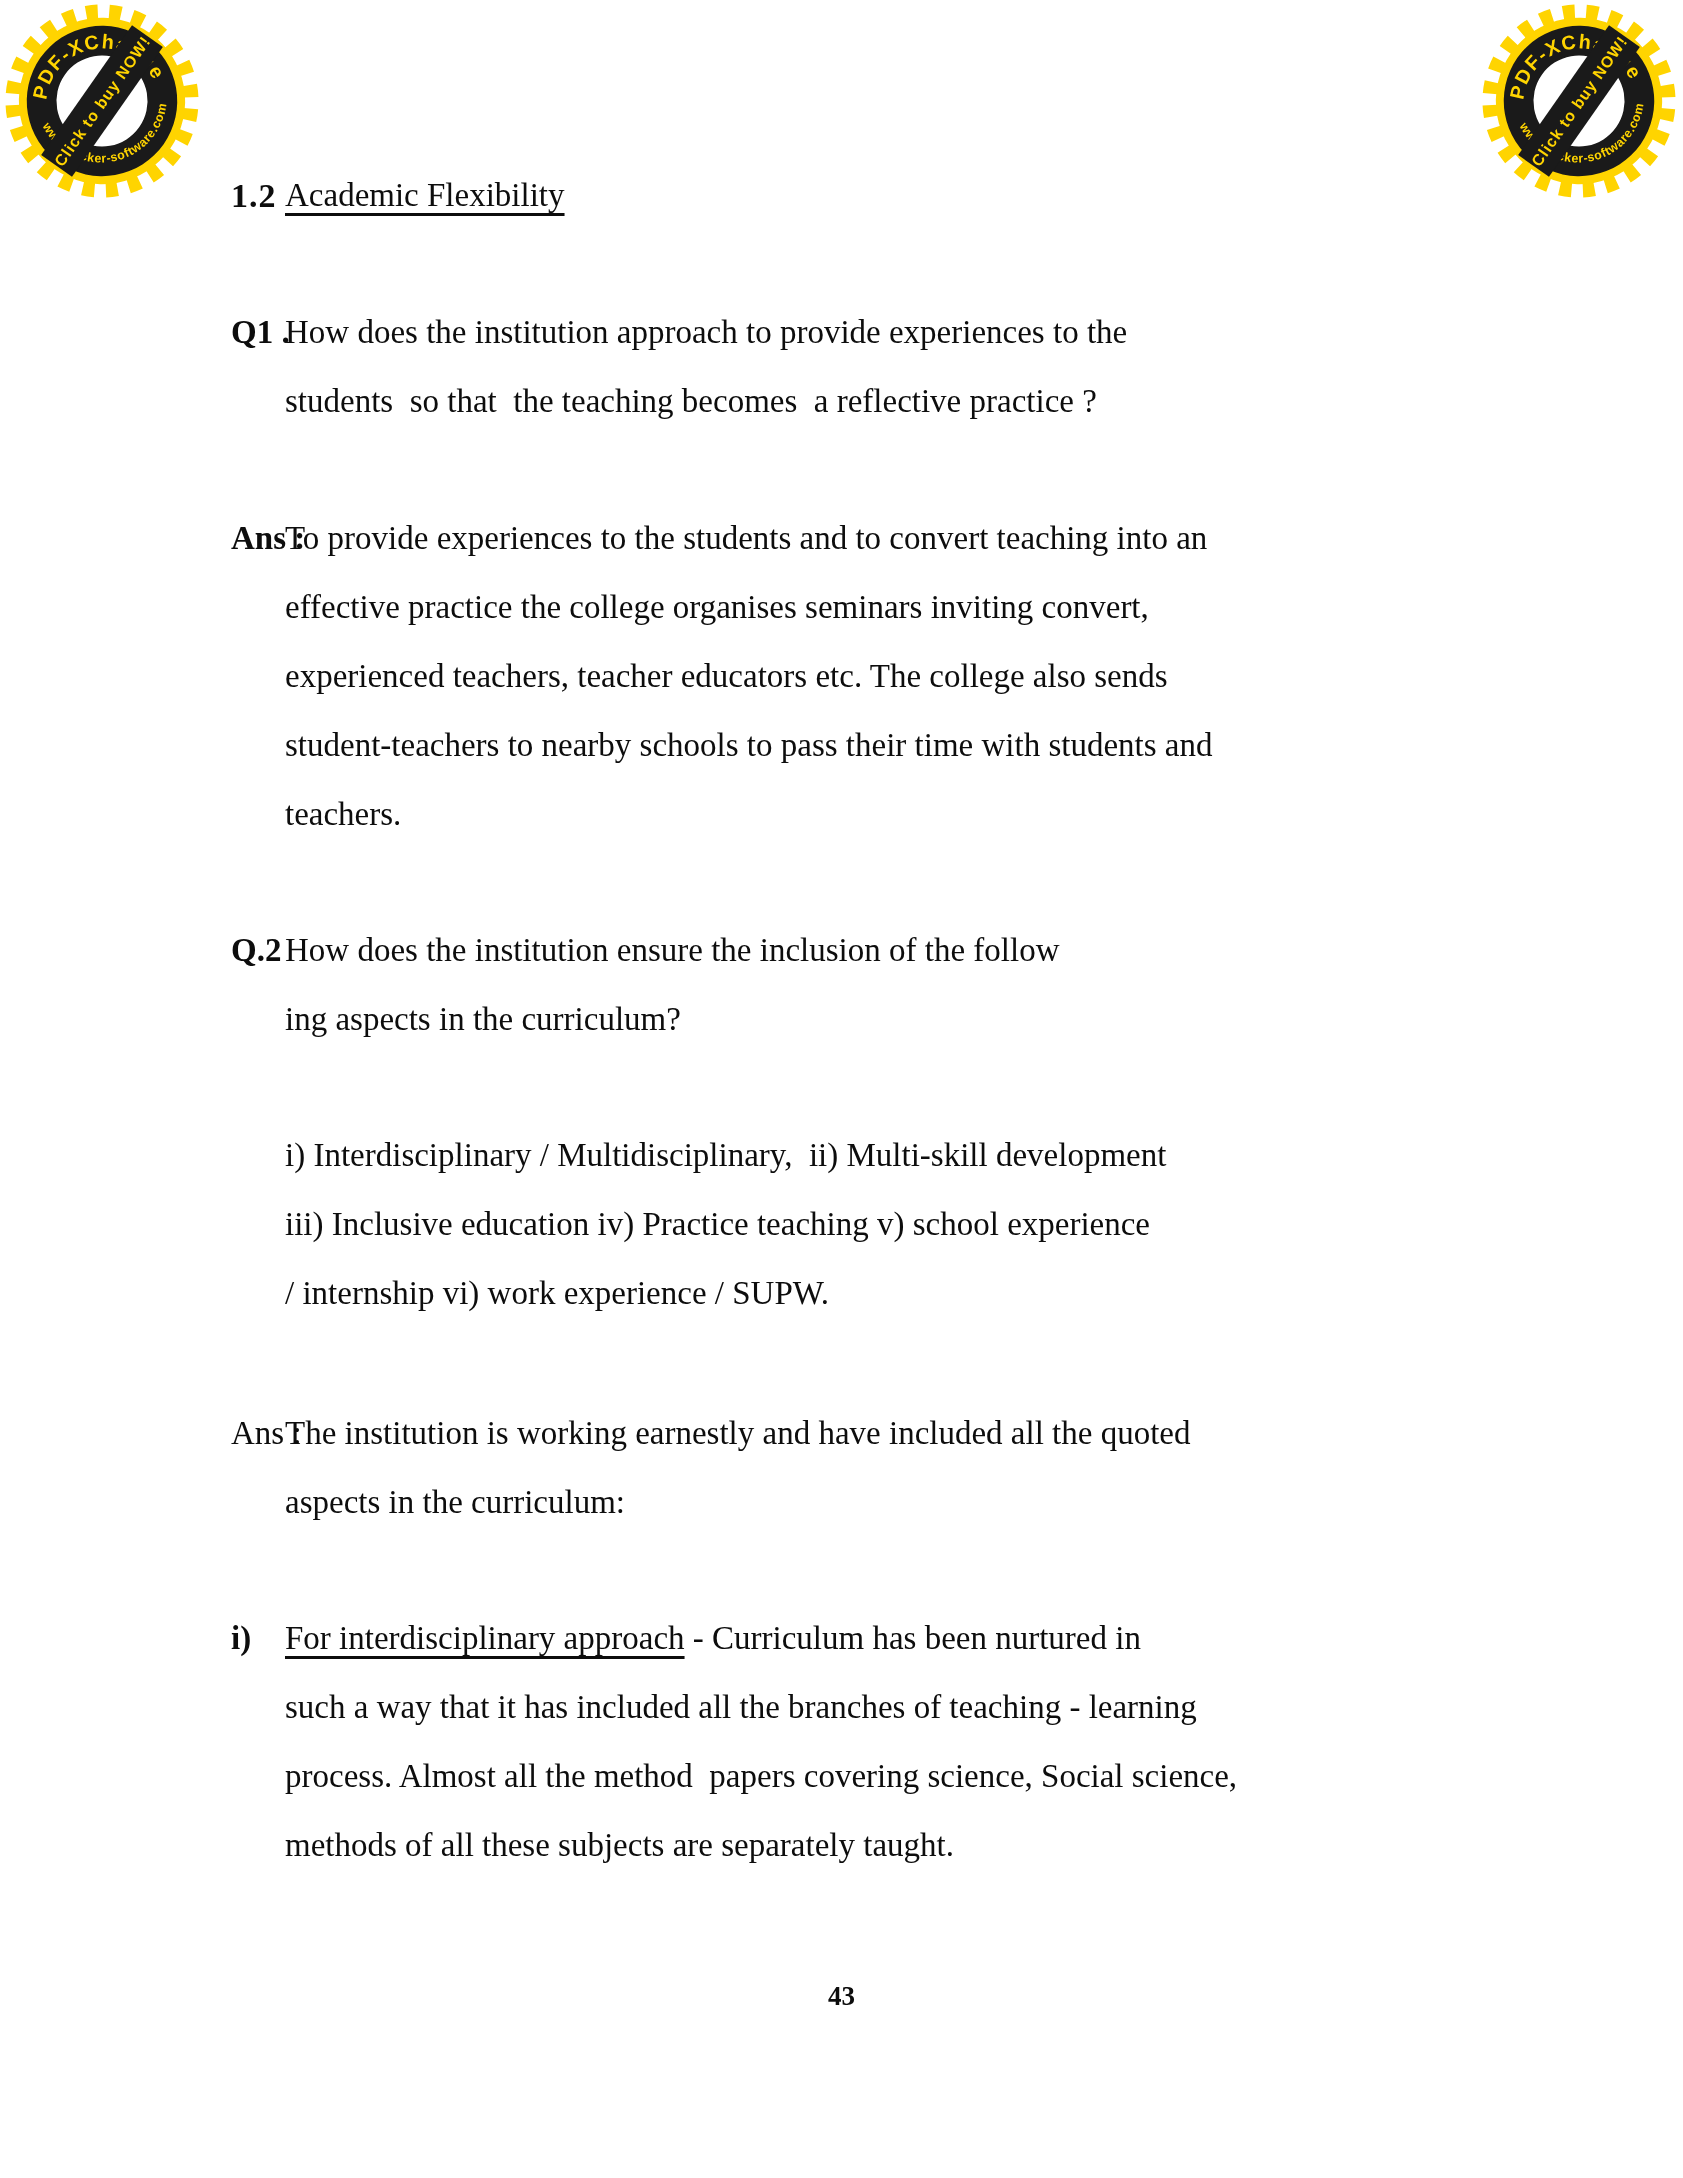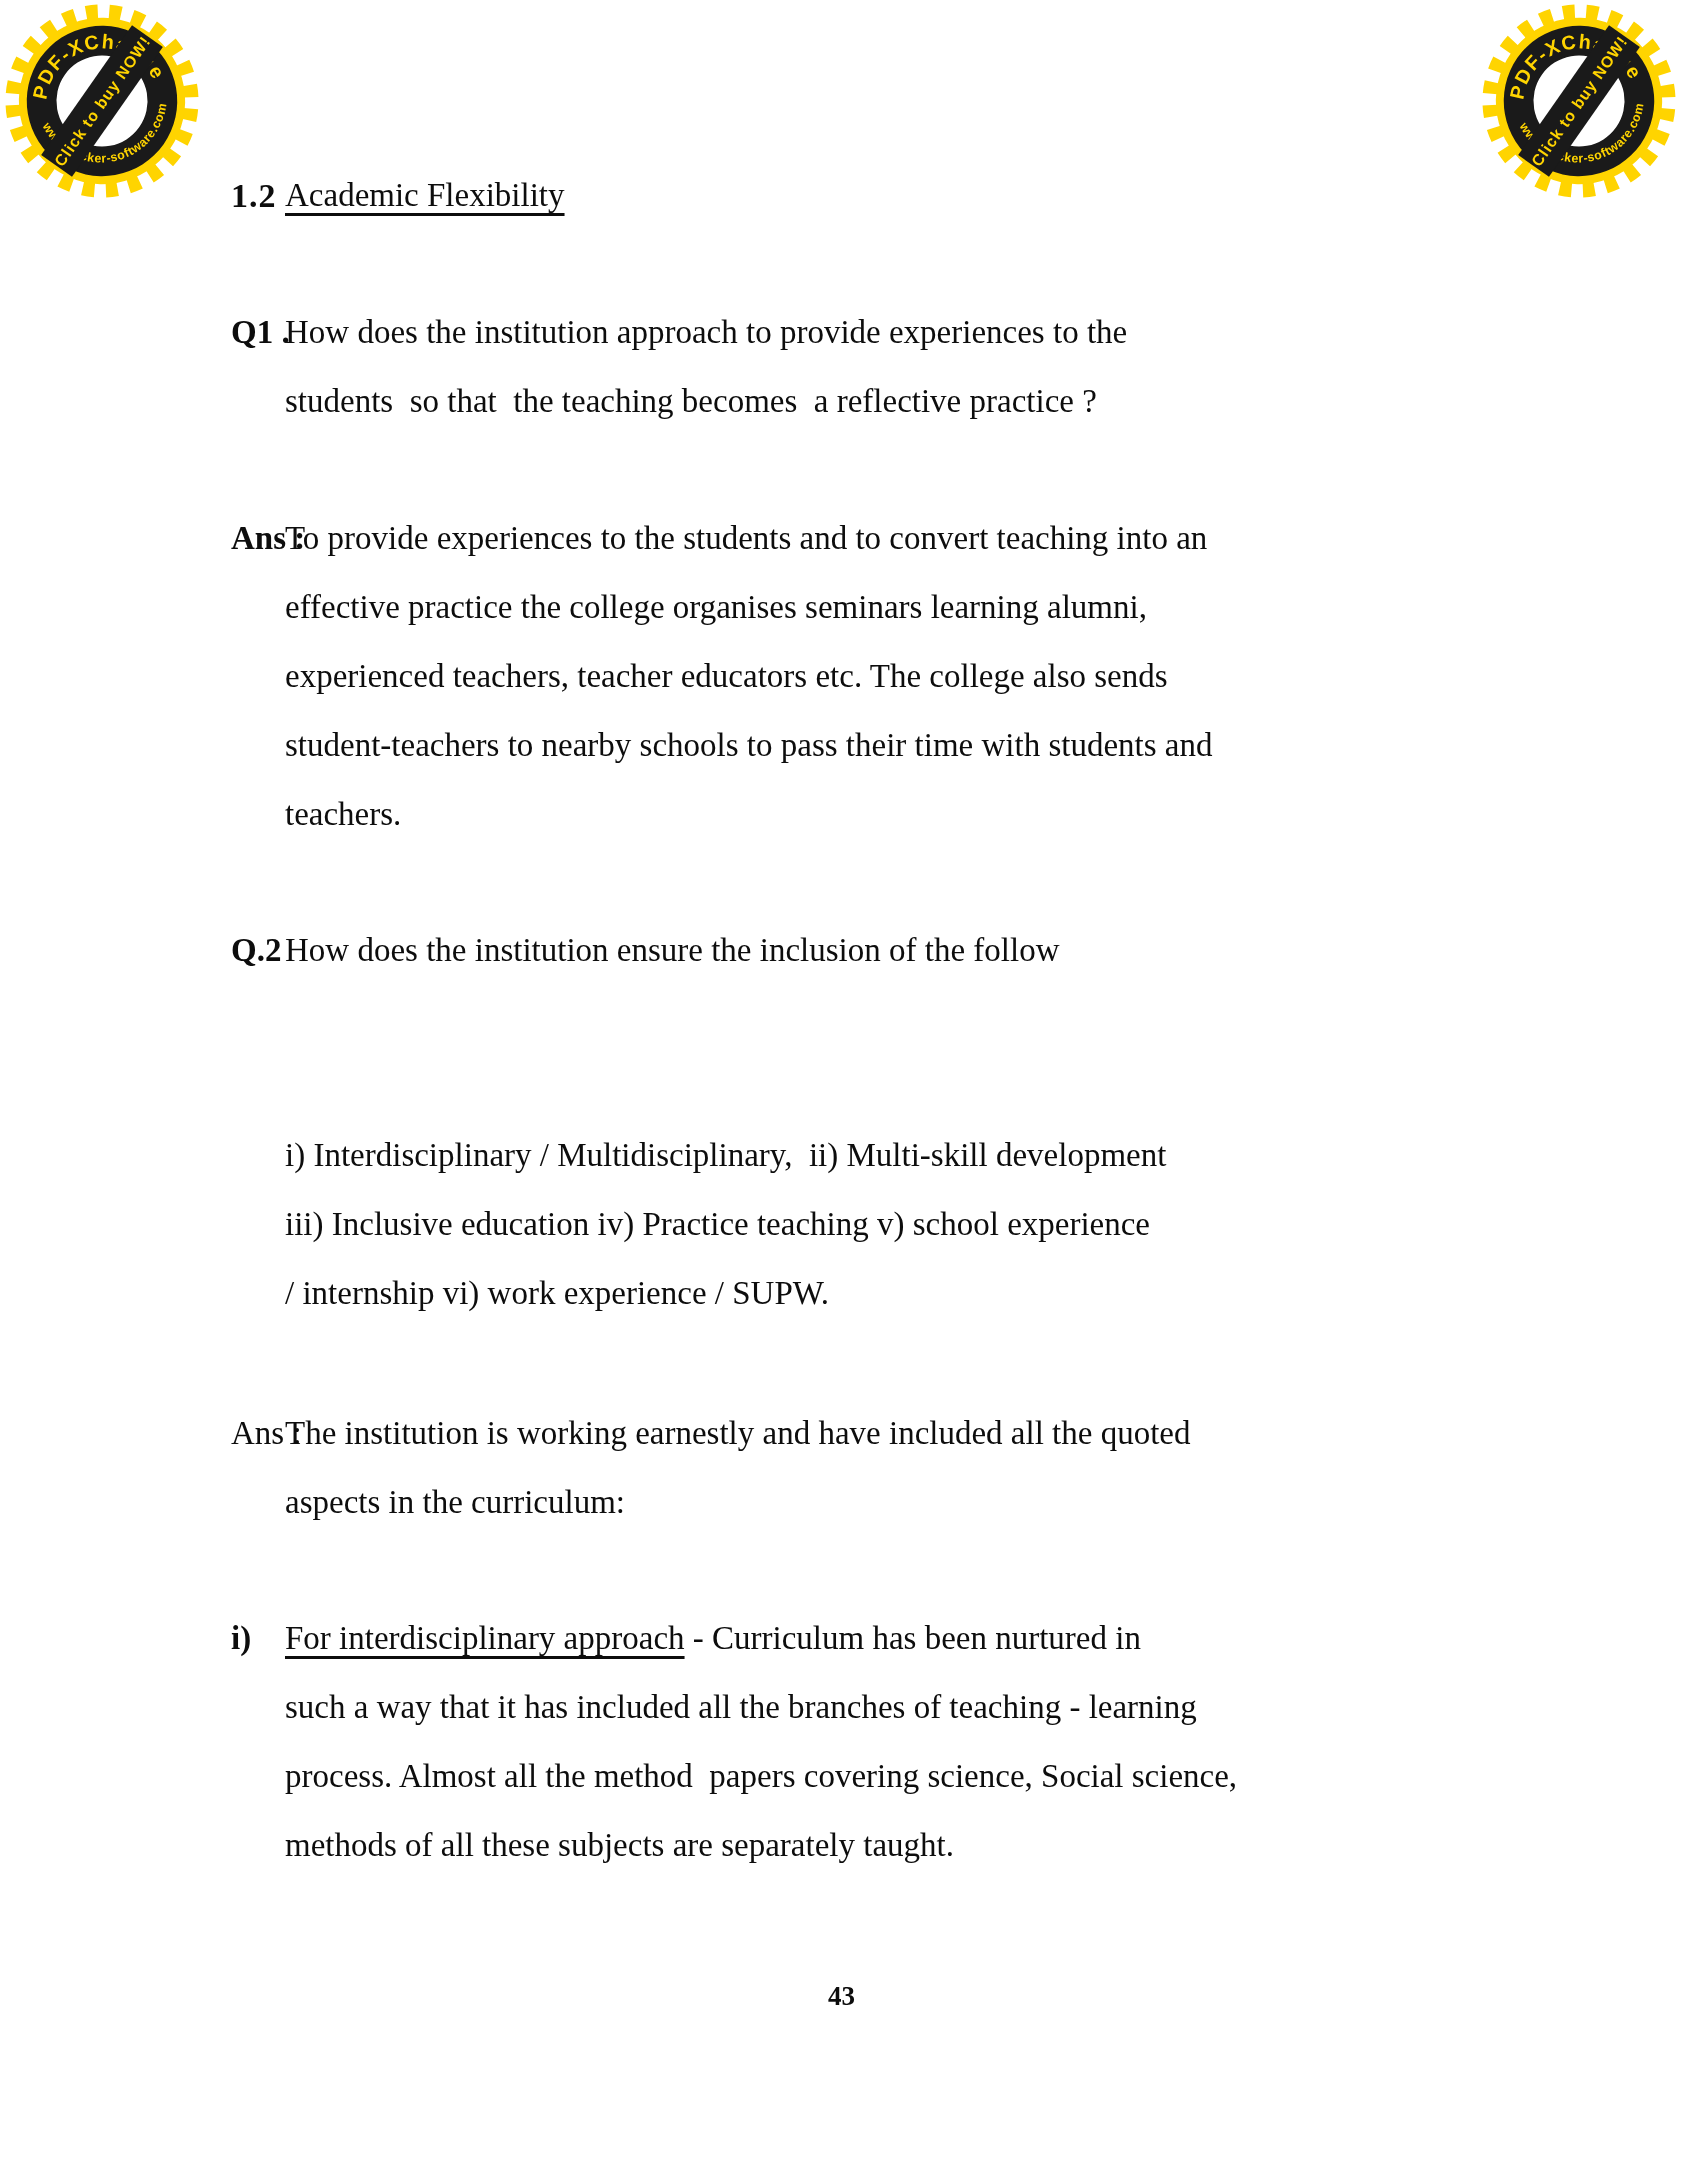--- a/index.html
+++ b/index.html
@@ -105,31 +105,32 @@
   <div class="btext">
       <div class="line"><span class="b">How does the institution approach to provide experiences to the</span></div>
       <div class="line"><span class="b">students  so that  the teaching becomes  a reflective practice ?</span></div>
     </div>
 </div>
 
 <div class="block" id="ans1-block">
   <div class="label">Ans :</div>
   <div class="btext">
       <div class="line"><span>To provide experiences to the students and to convert teaching into an</span></div>
-      <div class="line"><span>effective practice the college organises seminars learning alumni,</span></div>
+      <div class="line"><span>effective practice the college organises seminars inviting convert,</span></div>
       <div class="line"><span>experienced teachers, teacher educators etc. The college also sends</span></div>
       <div class="line"><span>student-teachers to nearby schools to pass their time with students and</span></div>
       <div class="line"><span>teachers.</span></div>
     </div>
 </div>
 
 <div class="block" id="q2-block">
   <div class="label">Q.2</div>
   <div class="btext">
       <div class="line"><span class="b">How does the institution ensure the inclusion of the follow</span></div>
+      <div class="line"><span class="b">ing aspects in the curriculum?</span></div>
     </div>
 </div>
 
 <div class="block" id="list-block">
   <div class="btext">
       <div class="line"><span class="b">i)</span><span> Interdisciplinary / Multidisciplinary,  </span><span class="b">ii)</span><span> Multi-skill development</span></div>
       <div class="line"><span class="b">iii)</span><span> Inclusive education </span><span class="b">iv)</span><span> Practice teaching </span><span class="b">v)</span><span> school experience</span></div>
       <div class="line"><span>/ internship </span><span class="b">vi)</span><span> work experience / SUPW.</span></div>
     </div>
 </div>

